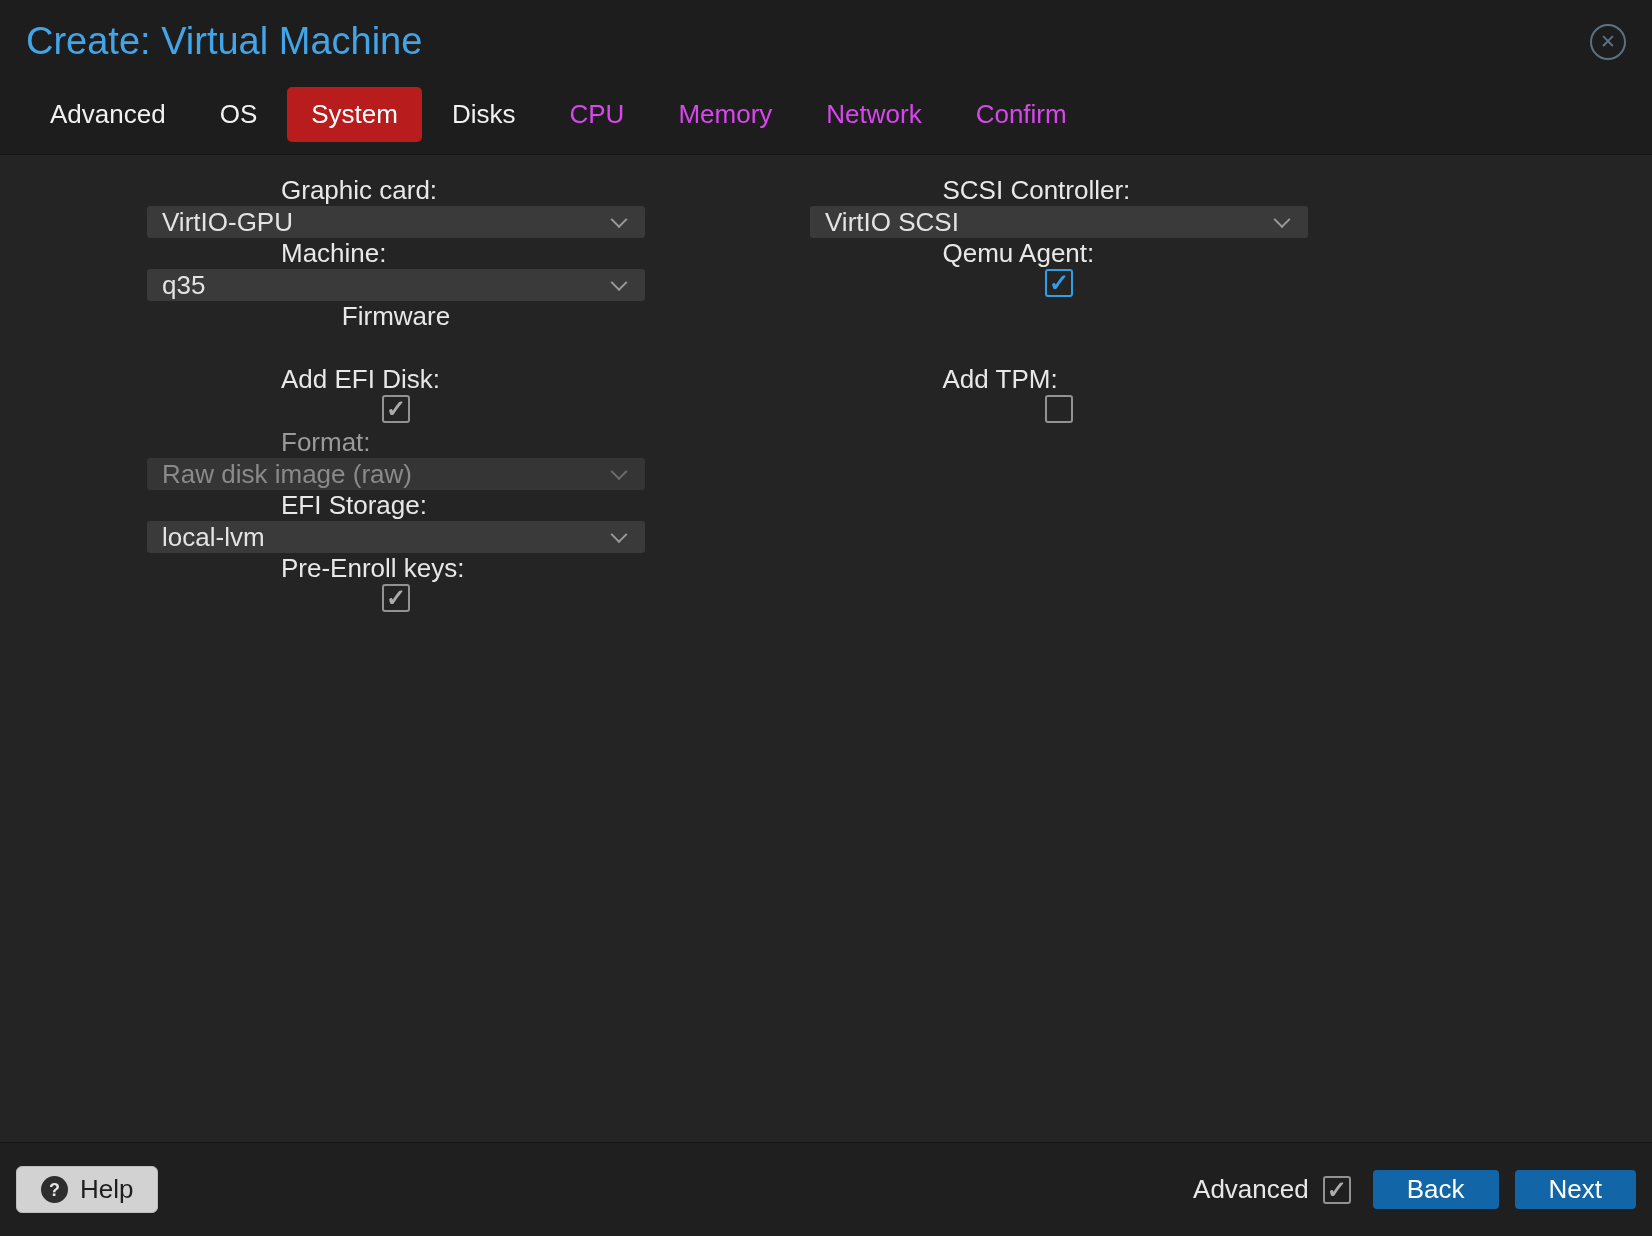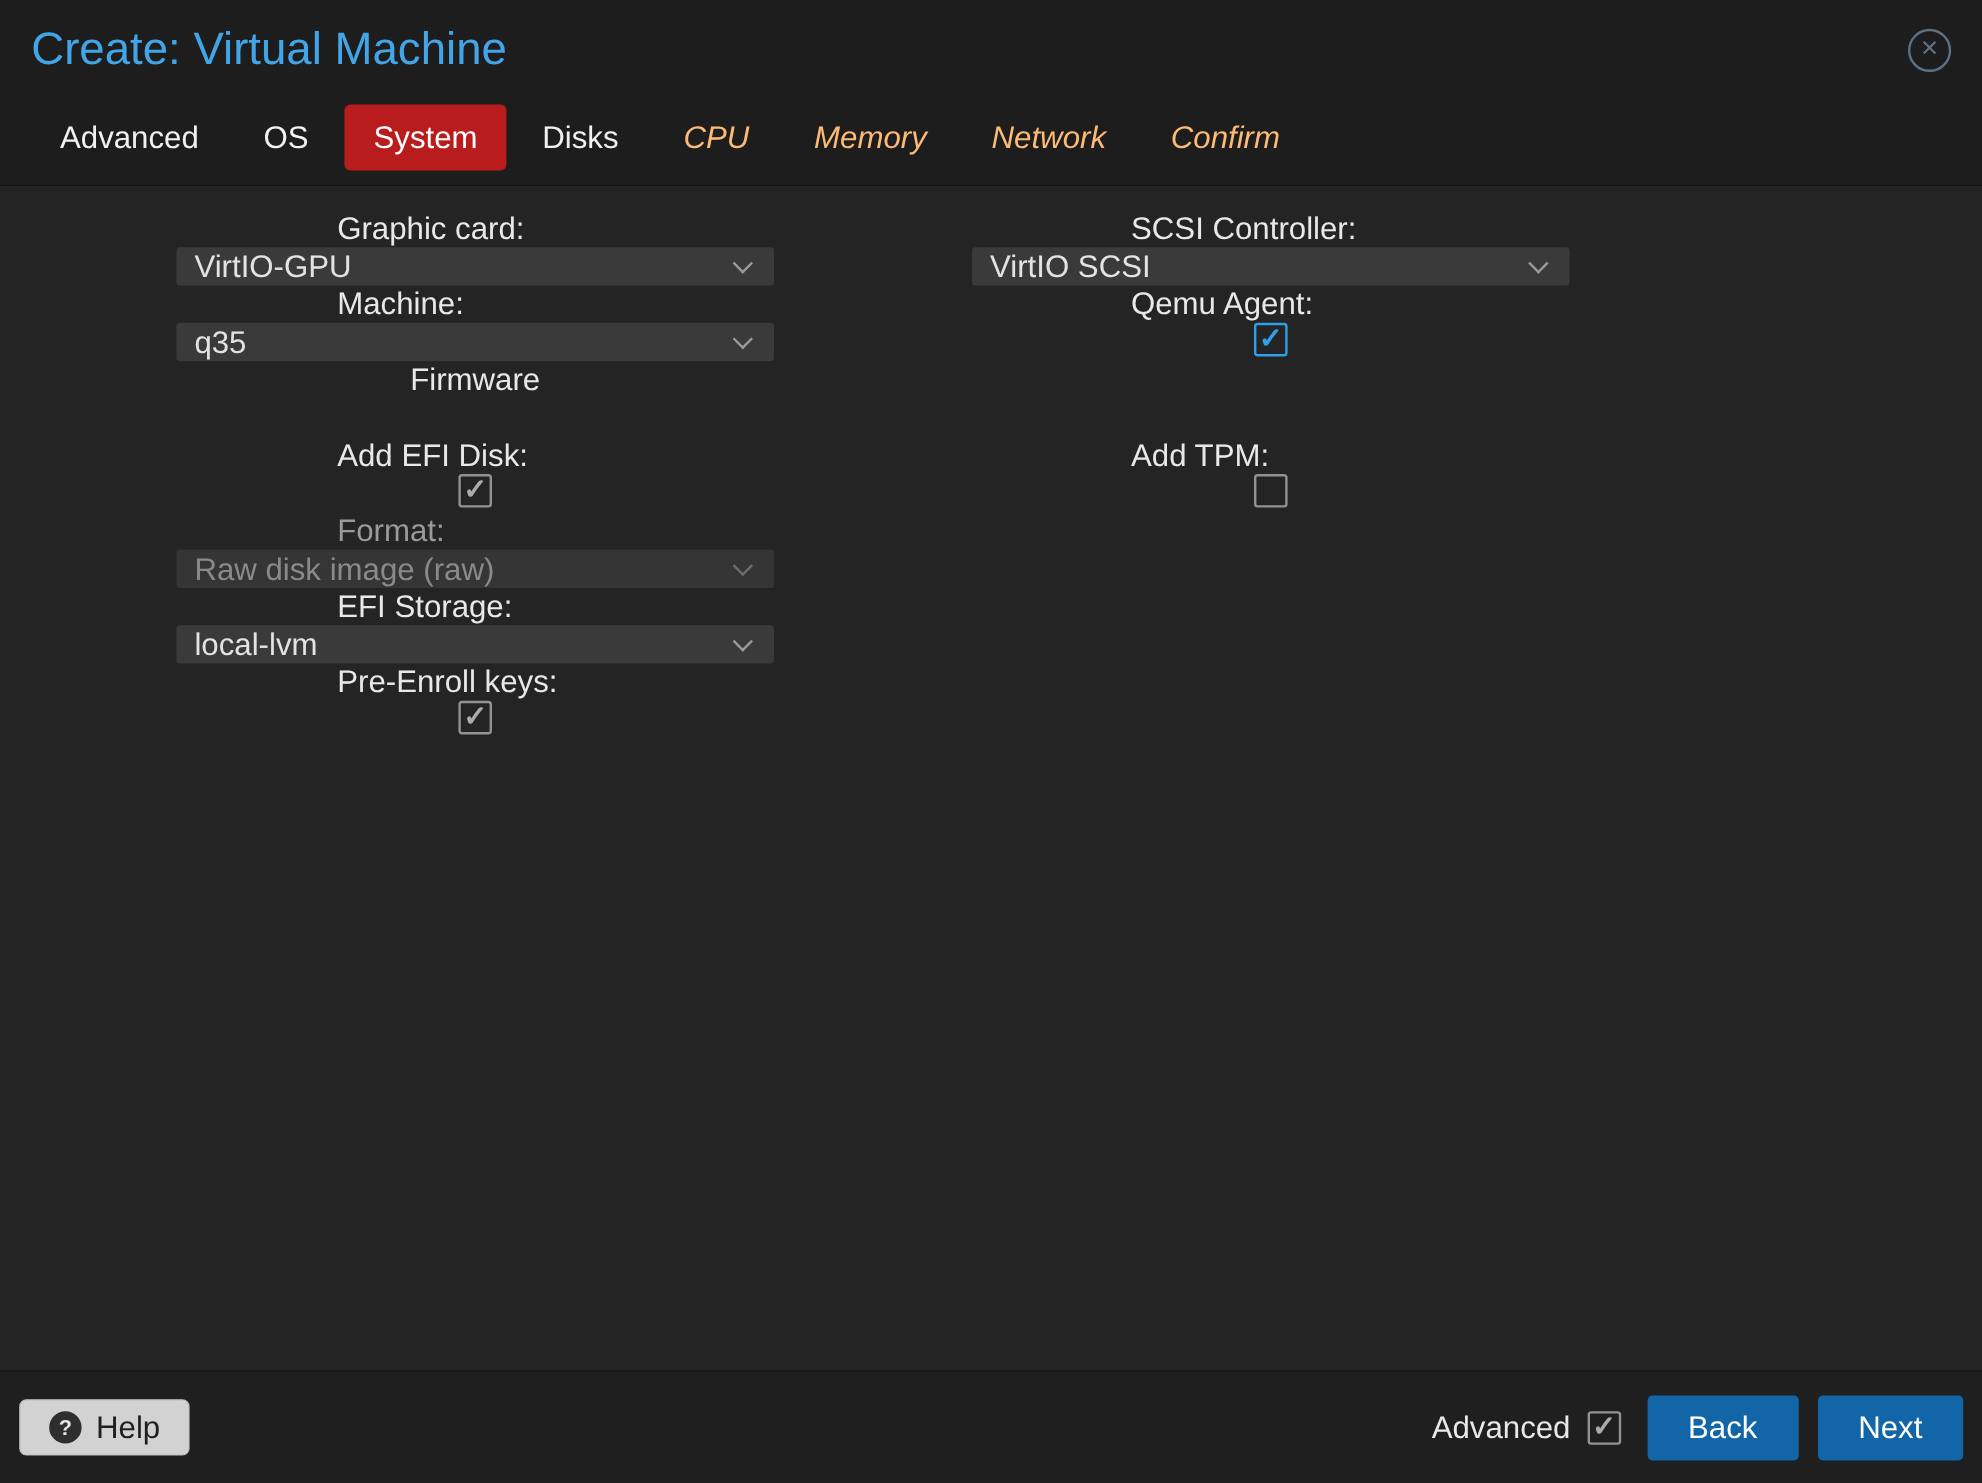--- a/index.html
+++ b/index.html
@@ -20,21 +20,21 @@
     width: 36px; height: 36px; border: 2px solid #5c7184; border-radius: 50%;
     color: #5c7184; display: flex; align-items: center; justify-content: center;
     font-size: 19px; cursor: pointer; line-height: 1;
   }
   .tabs { display: flex; align-items: center; margin-top: 24px; padding-bottom: 12px; gap: 6px; }
   .tab {
     font-size: 26px; color: #f1f1f1; padding: 12px 24px; border-radius: 5px;
     cursor: pointer; white-space: nowrap;
   }
   .tab.active { background: #b91c1c; color: #ffffff; }
-  .tab.disabled { color: #fdba74; cursor: default; font-style: italic; }
+  .tab.disabled { color: #d946ef; cursor: default; }
 
   
   .form { display: flex; padding: 20px 26px 0 26px; flex: 1; align-items: flex-start; }
   .col-left { width: 740px; }
   .col-right { margin-left: 44px; }
   .row { display: flex; align-items: center; height: 63px; flex-direction: column; }
   .flabel { width: 230px; font-size: 26px; color: #e8e8e8; flex: none; }
   .col-right .flabel { width: 233px; }
   .flabel.dim, .section-label.dim { color: #9a9a9a; }
   .section-label { font-size: 26px; color: #e8e8e8; }
@@ -76,21 +76,21 @@
   .help-icon {
     width: 27px; height: 27px; border-radius: 50%; background: #2e2e2e; color: #e6e6e6;
     display: inline-flex; align-items: center; justify-content: center;
     font-size: 18px; font-weight: bold; line-height: 1;
   }
   .spacer { flex: 1; }
   .advanced-label { font-size: 26px; color: #e8e8e8; margin-right: 14px; }
   .footer .checkbox { margin-right: 22px; }
   .btn {
     background: #1266a7; color: #ffffff; border: none; border-radius: 4px;
-    height: 54px; padding: 0 34px; font-size: 26px; cursor: pointer;
+    height: 39px; padding: 0 34px; font-size: 26px; cursor: pointer;
     font-family: "Liberation Sans", sans-serif;
   }
   .btn + .btn { margin-left: 16px; }
 </style>
 </head>
 <body>
 
 <div class="dialog">
 
   <div class="header">

